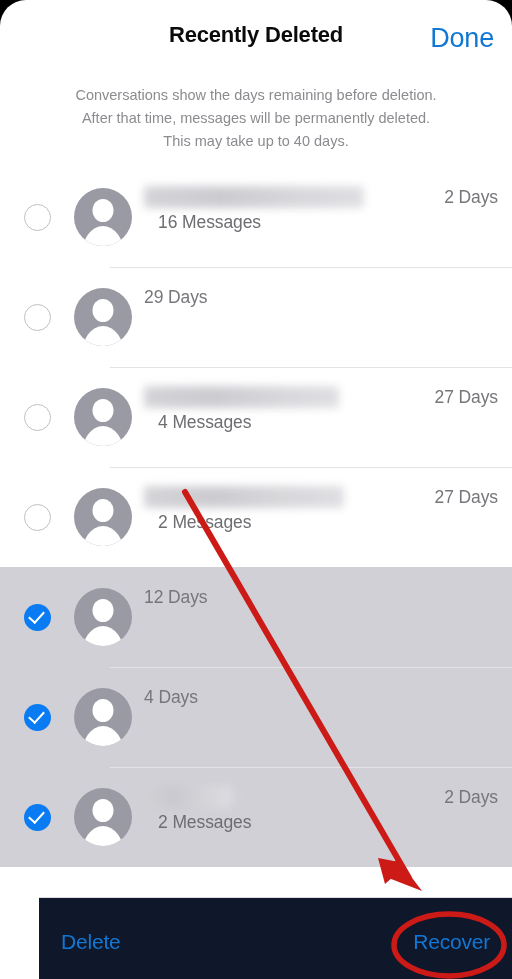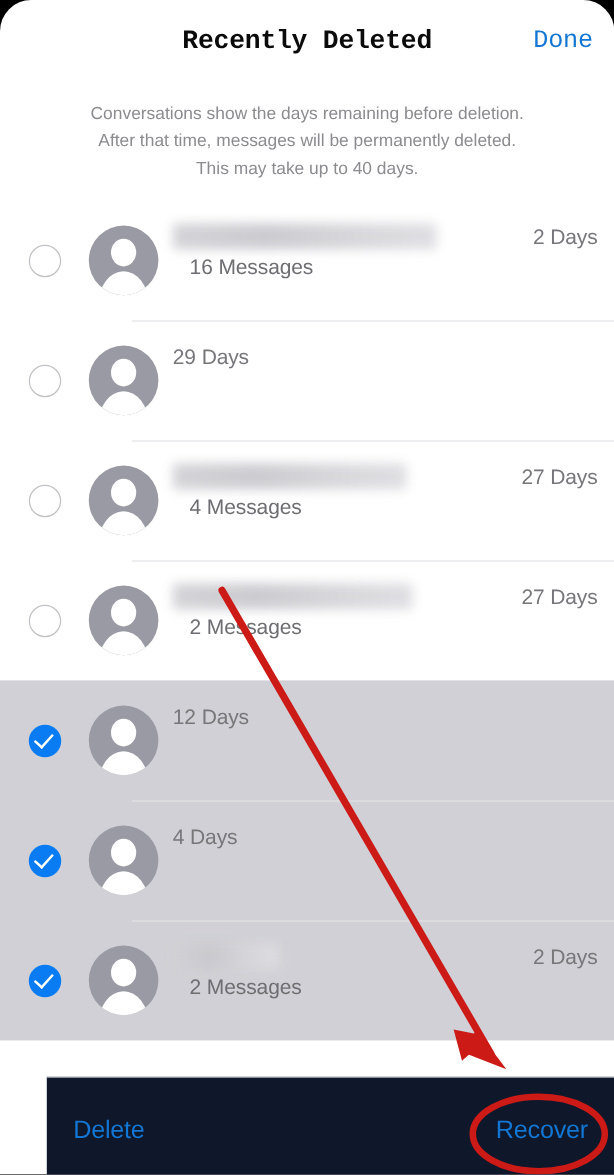--- a/index.html
+++ b/index.html
@@ -36,38 +36,37 @@
     overflow: hidden;
     display: flex;
     flex-direction: column;
   }
 
   
   .header {
     position: relative;
     height: 72px;
     flex: 0 0 auto;
-    font-family: Liberation Mono, monospace;
   }
   .header-title {
     position: absolute;
     left: 0;
     right: 0;
     top: 22px;
     text-align: center;
     font-size: 22px;
     font-weight: bold;
     color: #0b0b0b;
     letter-spacing: -0.2px;
   }
   .done-button {
     position: absolute;
     right: 18px;
     top: 23px;
-    font-size: 21px;
+    font-size: 27px;
     color: #1277d4;
     letter-spacing: -0.2px;
     cursor: pointer;
   }
 
   
   .description {
     flex: 0 0 auto;
     text-align: center;
     color: #8b8b90;

